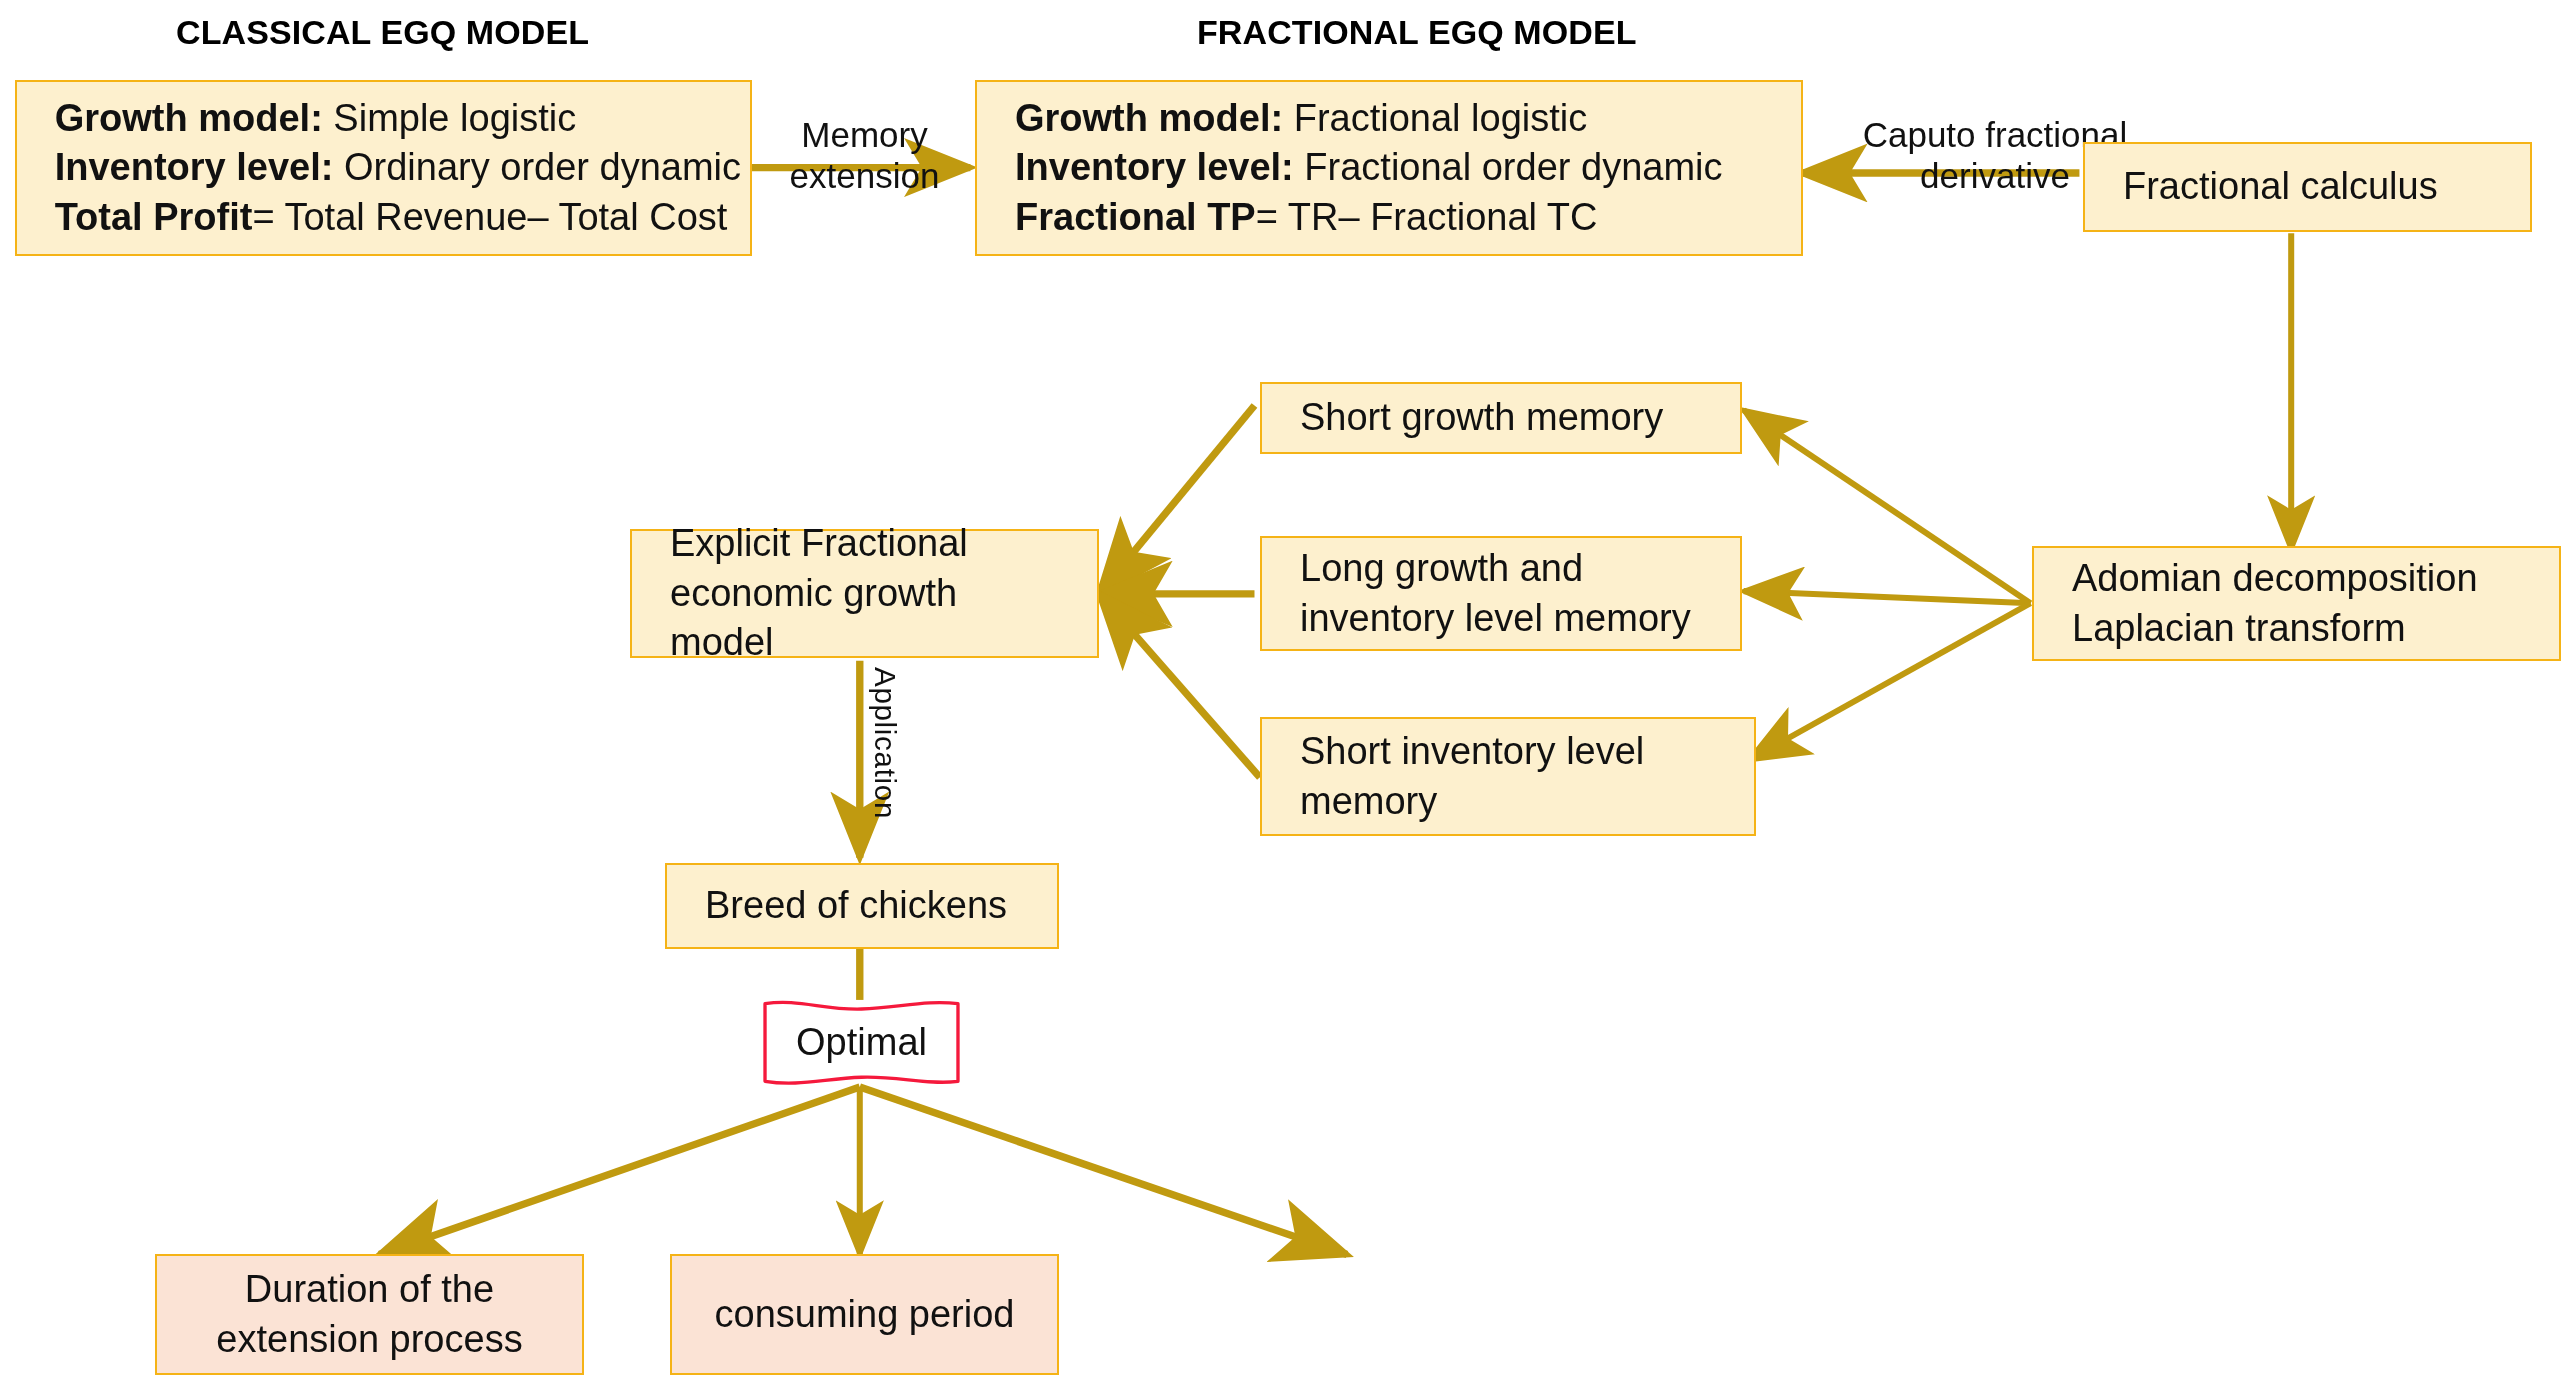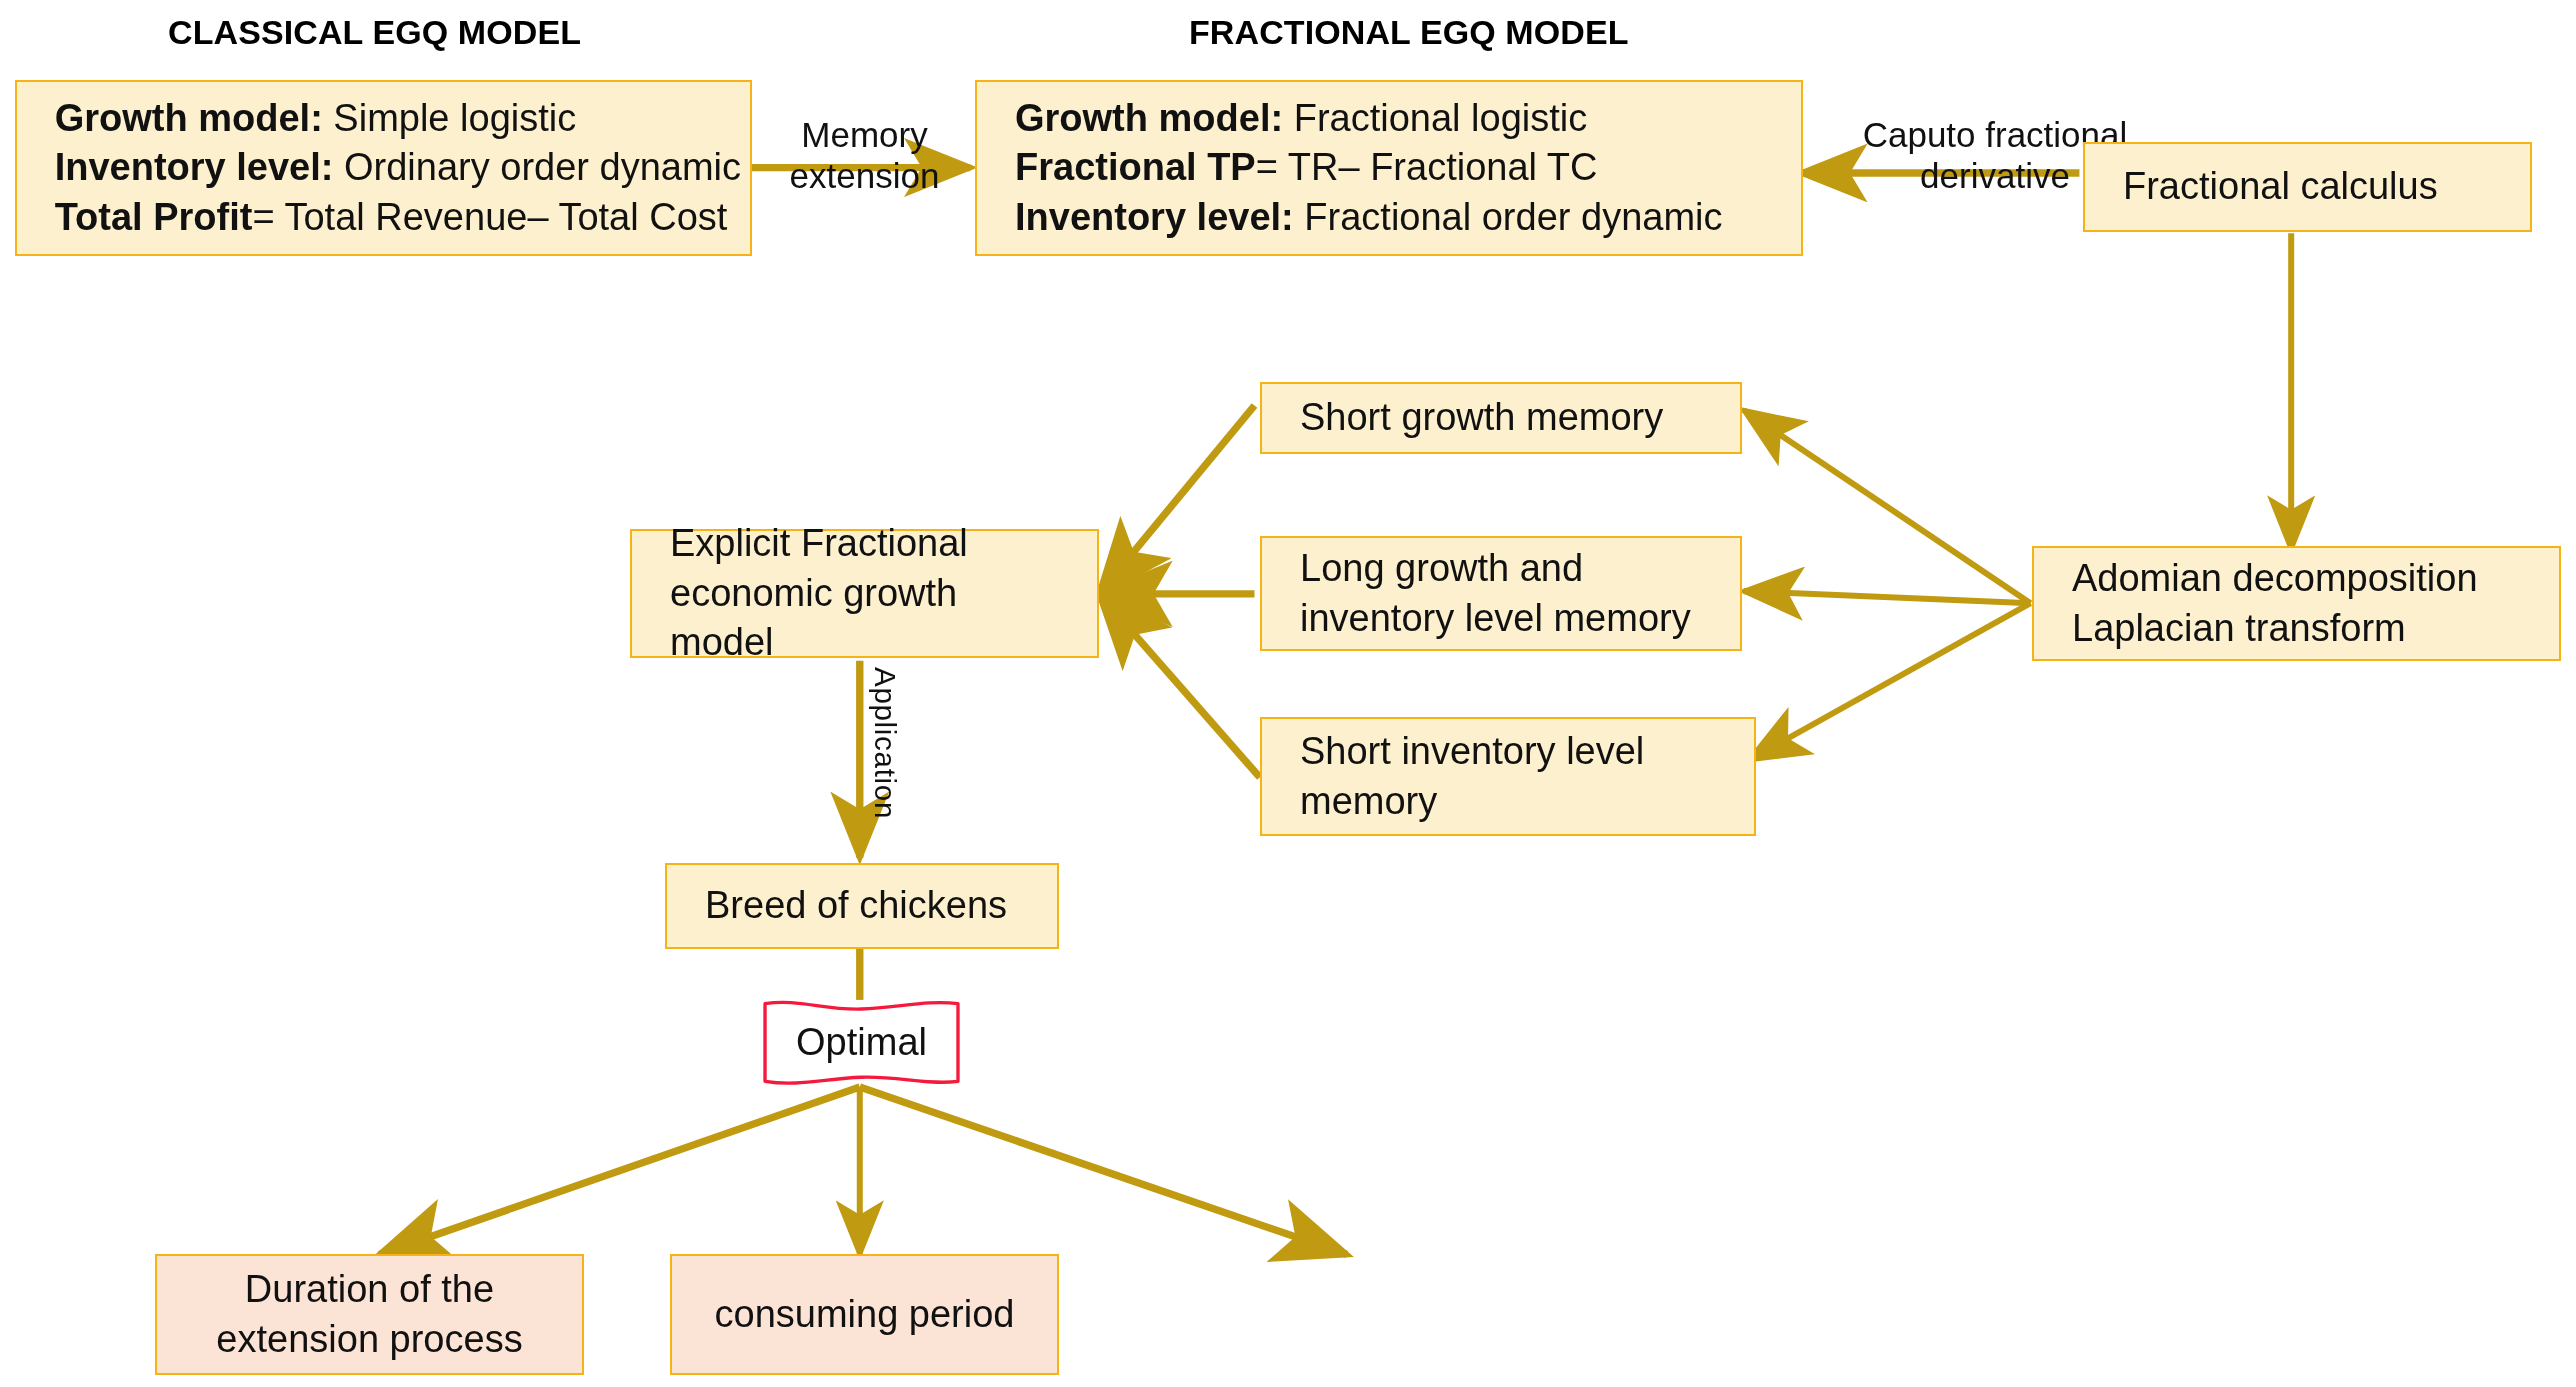--- a/index.html
+++ b/index.html
@@ -50,20 +50,21 @@
   .node .line b {
     font-weight: bold;
   }
   .heading {
     position: absolute;
     font-size: 34px;
     font-weight: bold;
     letter-spacing: 0.1px;
     color: #000000;
     white-space: nowrap;
+    margin-left: 8px;
   }
   .edge-label {
     position: absolute;
     font-size: 35px;
     line-height: 1.16;
     color: #111111;
     text-align: center;
     white-space: pre-line;
   }
   .edge-label.vertical {
@@ -151,24 +152,24 @@
   </div>
 
   <div class="edge-label" style="left:764px; top:115px; width:201px;">Memory
 extension</div>
 
   <div class="node" style="left:975px; top:80px; width:828px; height:176px;">
     <div class="line">
       <b>Growth model:</b><span> Fractional logistic</span>
     </div>
     <div class="line">
+      <b>Inventory level:</b><span> Fractional order dynamic</span>
+    </div>
+    <div class="line">
       <b>Fractional TP</b><span>= TR– Fractional TC</span>
-    </div>
-    <div class="line">
-      <b>Inventory level:</b><span> Fractional order dynamic</span>
     </div>
   </div>
 
   <div class="edge-label" style="left:1813px; top:115px; width:268px;margin-left:48px;">Caputo fractional
 derivative</div>
 
   <div class="node" style="left:2083px; top:142px; width:449px; height:90px;">
     <div class="line">Fractional calculus</div>
   </div>
 

